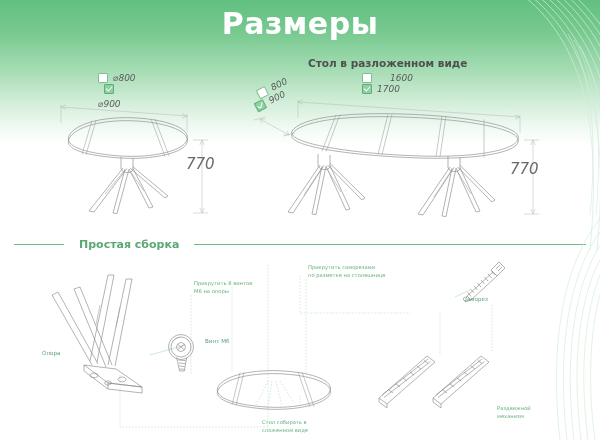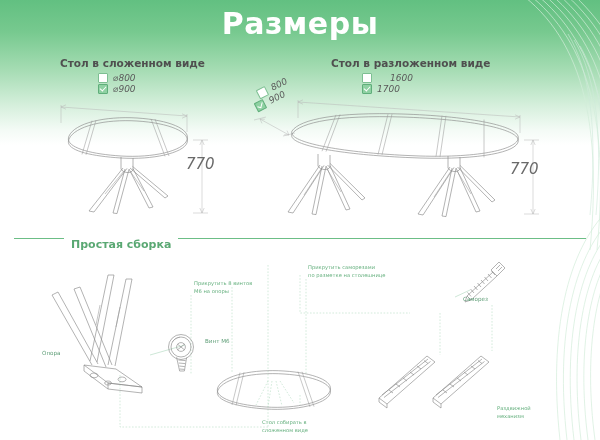--- a/index.html
+++ b/index.html
@@ -44,21 +44,21 @@
   }
   .opt-t{font-size:9px;color:#5a5a5a;font-family:"DejaVu Sans", sans-serif;font-style:italic;}
 
   
   .dim{
     position:absolute;font-size:15px;color:#6a6a6a;font-style:italic;
     font-family:"DejaVu Sans", sans-serif;white-space:nowrap;
   }
 
   
-  .asm-wrap{position:absolute;left:14px;top:238px;width:572px;display:flex;align-items:flex-start;gap:7px;}
+  .asm-wrap{position:absolute;left:14px;top:238px;width:572px;display:flex;align-items:center;gap:15px;}
   .asm-line{height:1px;background:#6cbe86;flex:none;}
   .asm-line.l{width:50px;}
   .asm-line.r{flex:1 1 auto;}
   .asm-t{
     font-size:11px;font-weight:bold;color:#5aa873;white-space:nowrap;
     font-family:"DejaVu Sans", sans-serif;
   }
 
   
   .note{
@@ -101,27 +101,26 @@
       <g class="swln2">
         <path d="M128 34 C 150 70, 158 130, 150 215"></path>
         <path d="M134 40 C 156 76, 163 134, 156 215"></path>
         <path d="M140 46 C 161 82, 168 138, 161 215"></path>
       </g>
     </svg>
   </div>
 
   <div class="title">Размеры</div>
 
-  <div class="sec-h" style="left:60px;top:57px;">Стол в сложенном виде</div>
 
   <div class="opt" style="left:98px;top:73px;text-align:right;">
     <span class="cb"></span>
     <span class="opt-t">⌀800</span>
   </div>
-  <div class="opt" style="left:98px;top:84px;">
+  <div class="opt" style="left:98px;top:84px;flex-direction:column;">
     <span class="cb on"></span>
     <span class="opt-t">⌀900</span>
   </div>
 
   <div style="position:absolute;left:45px;top:95px;width:180px;height:125px;">
     <svg width="180" height="125" viewBox="0 0 180 125">
 
       <g class="dimln">
         <path d="M16 10 L16 28"></path>
         <path d="M142 19 L142 37"></path>
@@ -173,21 +172,21 @@
         <path d="M148 45 L163 45"></path>
         <path d="M148 118 L163 118"></path>
         <path d="M157 45 L157 118"></path>
         <path d="M157 45 l-2.2 5 M157 45 l2.2 5"></path>
         <path d="M157 118 l-2.2 -5 M157 118 l2.2 -5"></path>
       </g>
     </svg>
   </div>
   <div class="dim" style="left:186px;top:155px;">770</div>
 
-  <div class="sec-h" style="left:331px;top:57px;text-align:right;">Стол в разложенном виде</div>
+  <div class="sec-h" style="left:308px;top:57px;text-align:right;">Стол в разложенном виде</div>
 
   <div class="opt" style="left:362px;top:73px;gap:18px;">
     <span class="cb"></span>
     <span class="opt-t">1600</span>
   </div>
   <div class="opt" style="left:362px;top:84px;">
     <span class="cb on"></span>
     <span class="opt-t">1700</span>
   </div>
 

